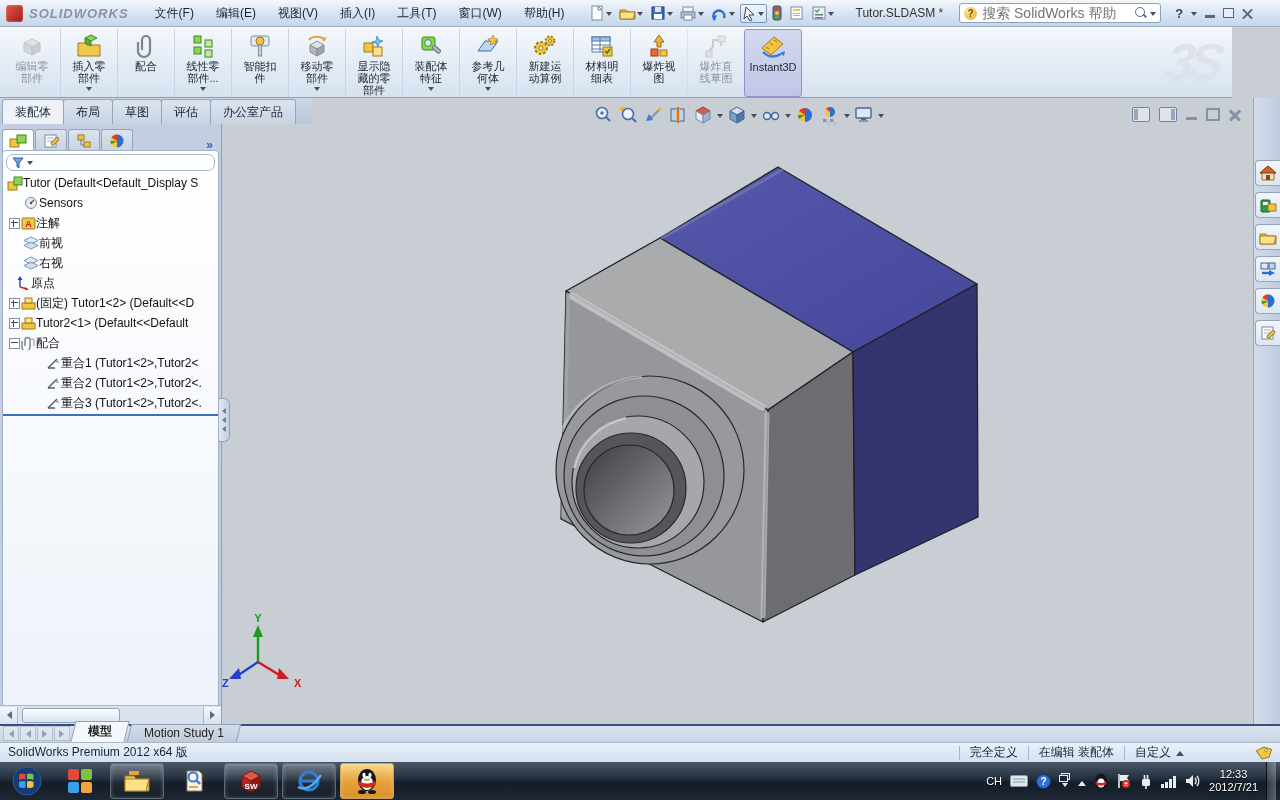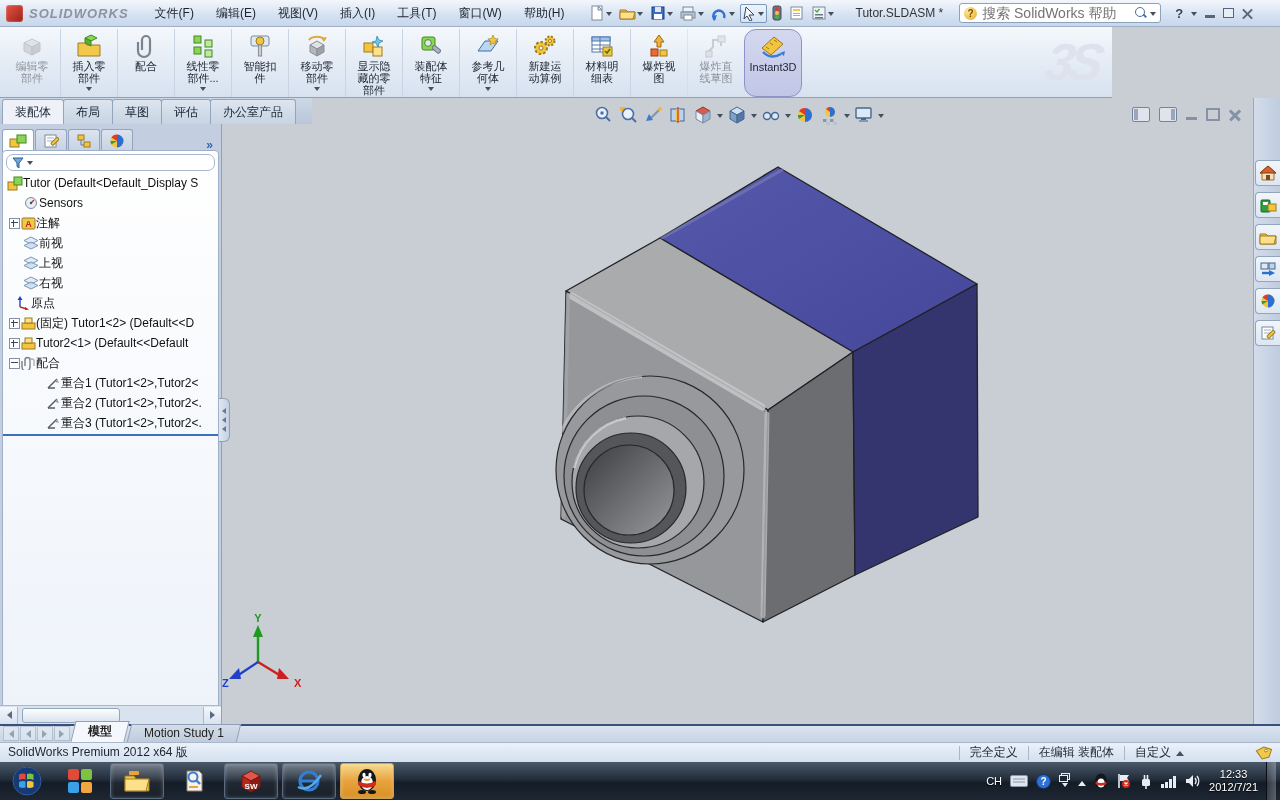--- a/index.html
+++ b/index.html
@@ -30,31 +30,31 @@
   .win-ctl{display:flex;align-items:center;gap:8px;margin-left:12px;margin-right:2px;}
   .glyph-min{width:10px;height:3px;background:#5a6678;margin-top:6px;}
   .glyph-rest{width:9px;height:8px;border:1.5px solid #5a6678;position:relative;background:#e8eef6;}
   .glyph-rest::before{content:"";position:absolute;left:2px;top:-4px;width:9px;height:8px;border:1.5px solid #5a6678;z-index:-1;}
   .glyph-x{position:relative;width:11px;height:11px;}
   .glyph-x::before,.glyph-x::after{content:"";position:absolute;left:-1px;top:5px;width:13px;height:2px;background:#5a6678;}
   .glyph-x::before{transform:rotate(45deg);}
   .glyph-x::after{transform:rotate(-45deg);}
   .qmark{color:#3a4656;font-weight:bold;font-size:13px;}
   
-  .ribbon{position:absolute;left:0;top:27px;width:1112px;height:71px;
+  .ribbon{position:absolute;left:0;top:27px;width:1232px;height:71px;
     background:linear-gradient(#f5f8fc,#e3ebf5 55%,#d7e2f0);
     border-bottom:1px solid #8fa0b5;display:flex;align-items:stretch;padding:2px 2px 0 4px;box-sizing:border-box;}
   .rbtn{position:relative;min-width:50px;padding:3px 3px 0 3px;display:flex;flex-direction:column;align-items:center;
     color:#1c2430;cursor:default;}
   .rbtn + .rbtn{border-left:1px solid #c9d4e2;}
   .rbtn .ricon{height:28px;display:flex;align-items:center;justify-content:center;}
   .rbtn .rlabel{white-space:pre-line;text-align:center;font-size:11px;line-height:12px;}
   .rbtn .rcar{position:absolute;bottom:3px;left:50%;margin-left:-3px;}
   .rbtn.disabled{opacity:.45;filter:grayscale(.9);}
-  .rbtn.active{background:linear-gradient(#d4d8ef,#c1c6e6);border:1px solid #8d93c6;border-radius:12px;}
+  .rbtn.active{background:linear-gradient(#d4d8ef,#c1c6e6);border:1px solid #8d93c6;border-radius:3px;}
   .watermark{position:absolute;right:14px;top:2px;font-size:52px;font-weight:bold;font-style:italic;
     color:#dee2ed;transform:skew(-10deg);letter-spacing:-6px;line-height:66px;}
   
   .cmdtabs{position:absolute;left:0;top:98px;width:312px;height:26px;z-index:5;
     background:linear-gradient(#cdd8e7,#b9c6d9);display:flex;align-items:flex-end;padding-left:2px;box-sizing:border-box;}
   .ctab{padding:4px 12px 3px 12px;border:1px solid #93a5bd;border-bottom:none;border-radius:3px 3px 0 0;
     background:linear-gradient(#dde5ef,#c8d4e3);margin-right:-1px;color:#1a2433;white-space:nowrap;cursor:default;}
   .ctab.active{background:#eef2f8;position:relative;z-index:2;}
   
   .lpanel{position:absolute;left:0;top:124px;width:222px;height:600px;background:#c3cfe0;
@@ -500,29 +500,20 @@
           </span>
         <span class="tlabel">前视</span>
       </div>
       <div class="trow" style="padding-left:20px">
         <span class="ticon">
             <svg width="16" height="14">
               <polygon points="8,1 15,4.5 8,8 1,4.5" fill="#dce9f6" fill-opacity=".8" stroke="#7a96b4"></polygon>
               <polygon points="8,6 15,9.5 8,13 1,9.5" fill="#c5d9ee" fill-opacity=".8" stroke="#7a96b4"></polygon>
             </svg>
           </span>
-        <span class="tlabel">上视</span>
-      </div>
-      <div class="trow" style="padding-left:20px">
-        <span class="ticon">
-            <svg width="16" height="14">
-              <polygon points="8,1 15,4.5 8,8 1,4.5" fill="#dce9f6" fill-opacity=".8" stroke="#7a96b4"></polygon>
-              <polygon points="8,6 15,9.5 8,13 1,9.5" fill="#c5d9ee" fill-opacity=".8" stroke="#7a96b4"></polygon>
-            </svg>
-          </span>
         <span class="tlabel">右视</span>
       </div>
       <div class="trow" style="padding-left:12px">
         <span class="ticon">
             <svg width="14" height="14">
               <line x1="4" y1="11" x2="4" y2="2" stroke="#2040cc" stroke-width="1.4"></line>
               <path d="M4 0 l-2.5 4 h5 z" fill="#2040cc"></path>
               <line x1="4" y1="11" x2="11" y2="13" stroke="#c0281c" stroke-width="1.4"></line>
               <path d="M13 13.6 l-4 -2.6 0 3.2 z" fill="#c0281c"></path>
             </svg>

